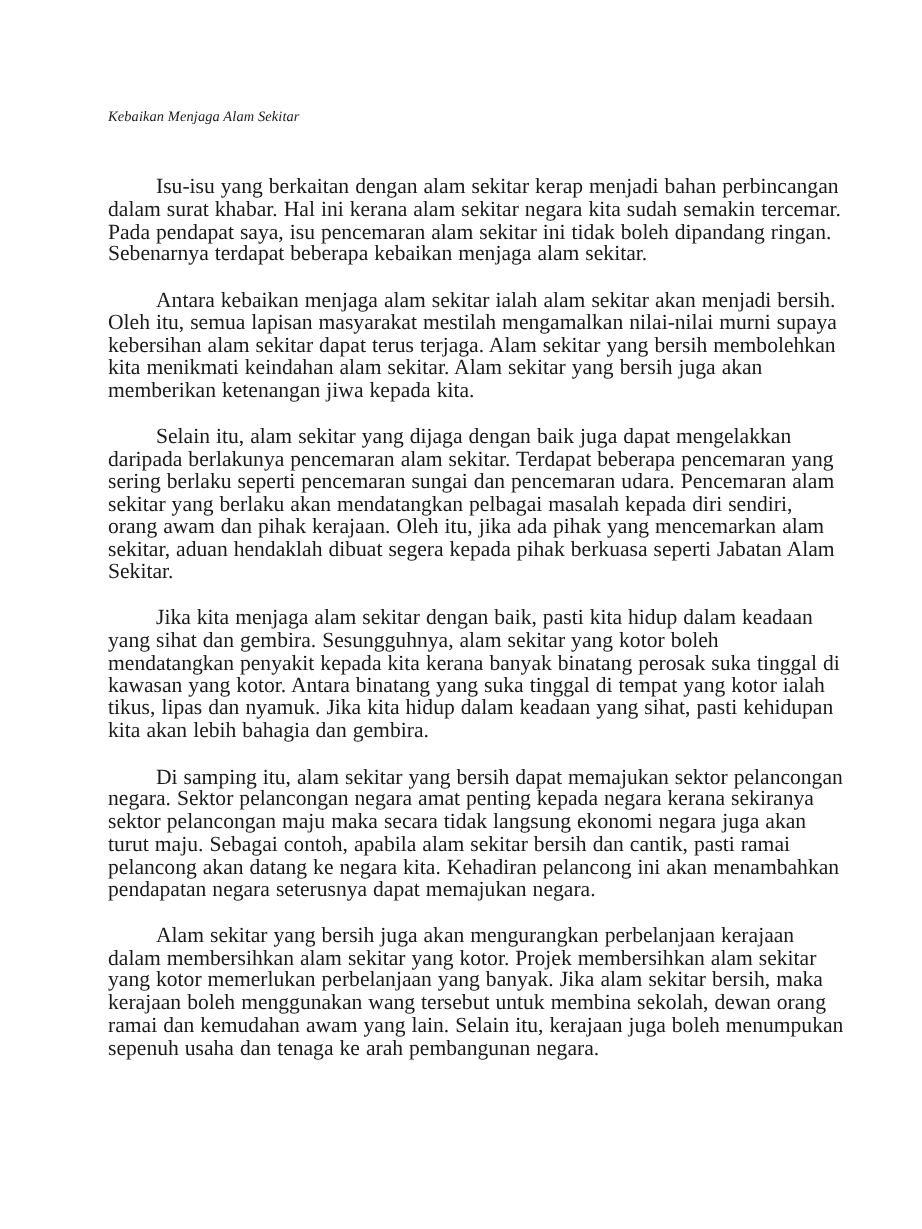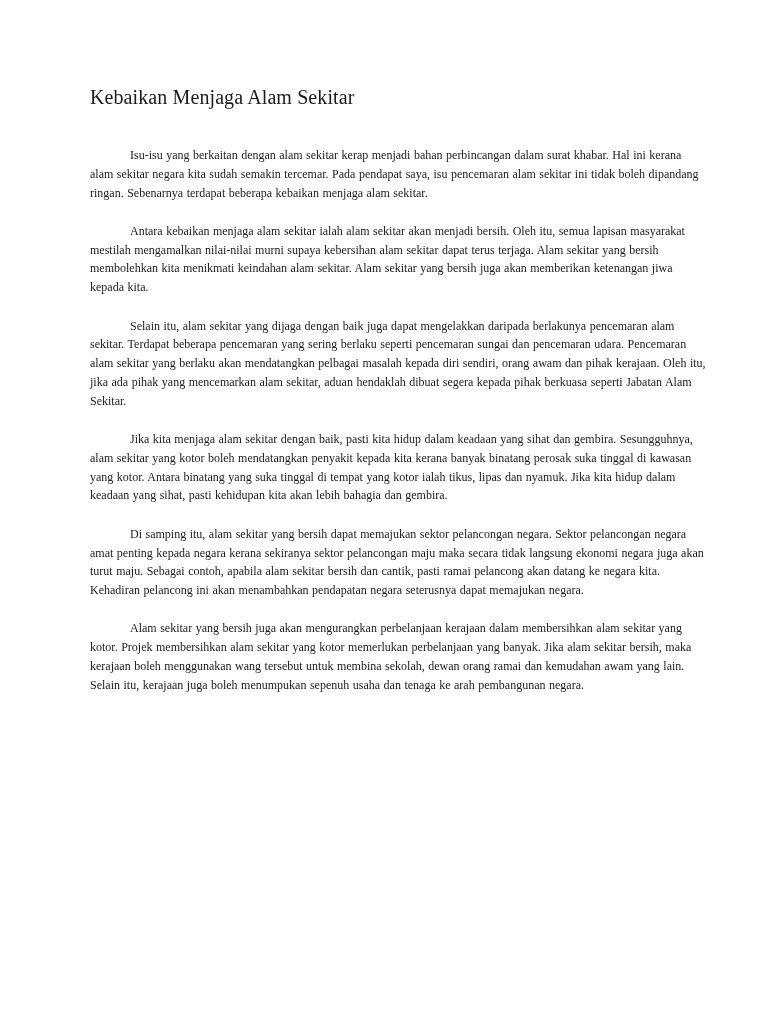--- a/index.html
+++ b/index.html
@@ -16,28 +16,29 @@
     font-family: "Liberation Serif", "DejaVu Serif", serif;
     color: #1a1a1a;
   }
   .content {
     position: absolute;
     left: 90px;
     top: 88px;
     width: 616px;
   }
   .doc-title {
-    font-size: 20px;
+    font-size: 12px;
     font-weight: normal;
     line-height: 19px;
     margin: 0 0 39px 0;
     letter-spacing: 0.1px;
+    font-style: italic;
   }
   .para {
-    font-size: 12px;
+    font-size: 18px;
     line-height: 18.8px;
     margin: 0 0 19.5px 0;
     text-indent: 40px;
     text-align: left;
     word-spacing: 0.5px;
   }
 </style>
 </head>
 <body>
 

